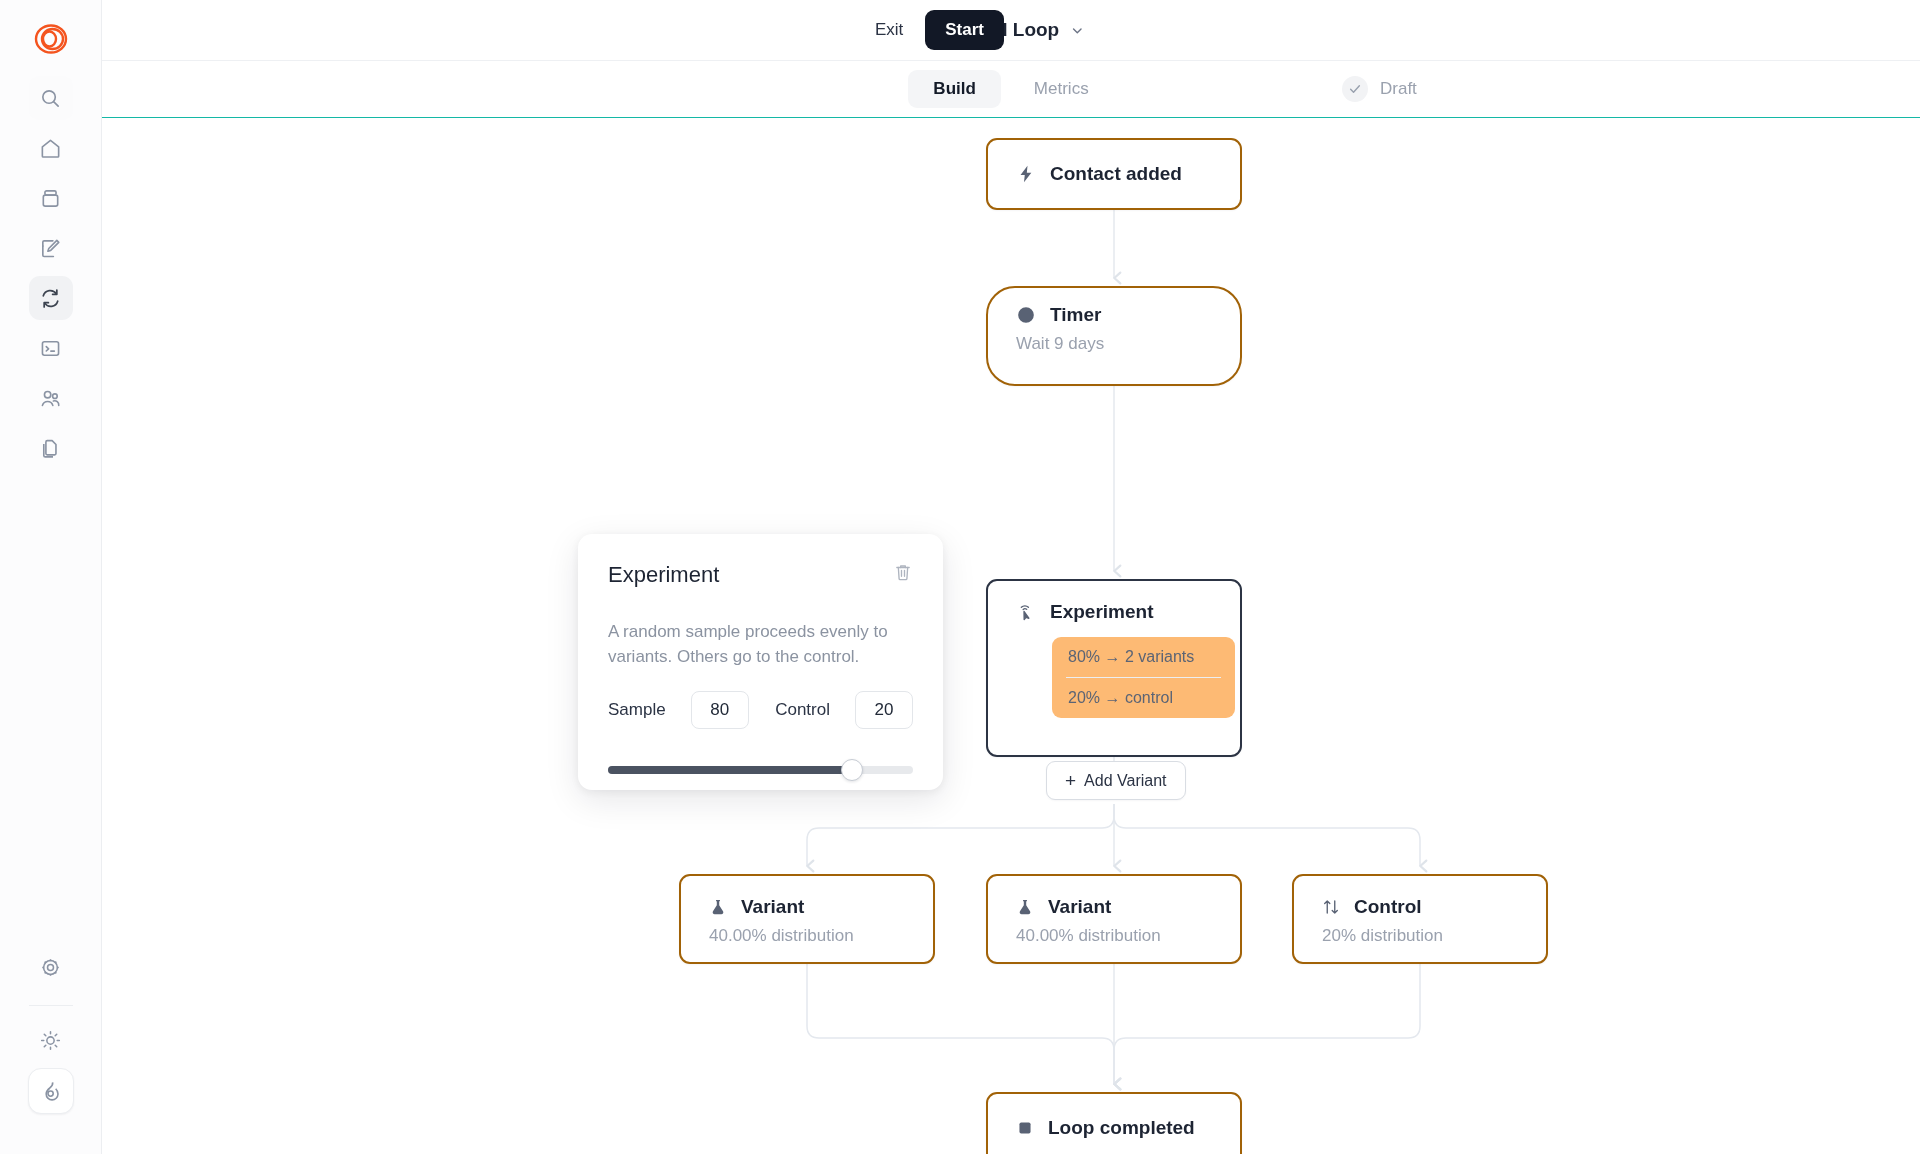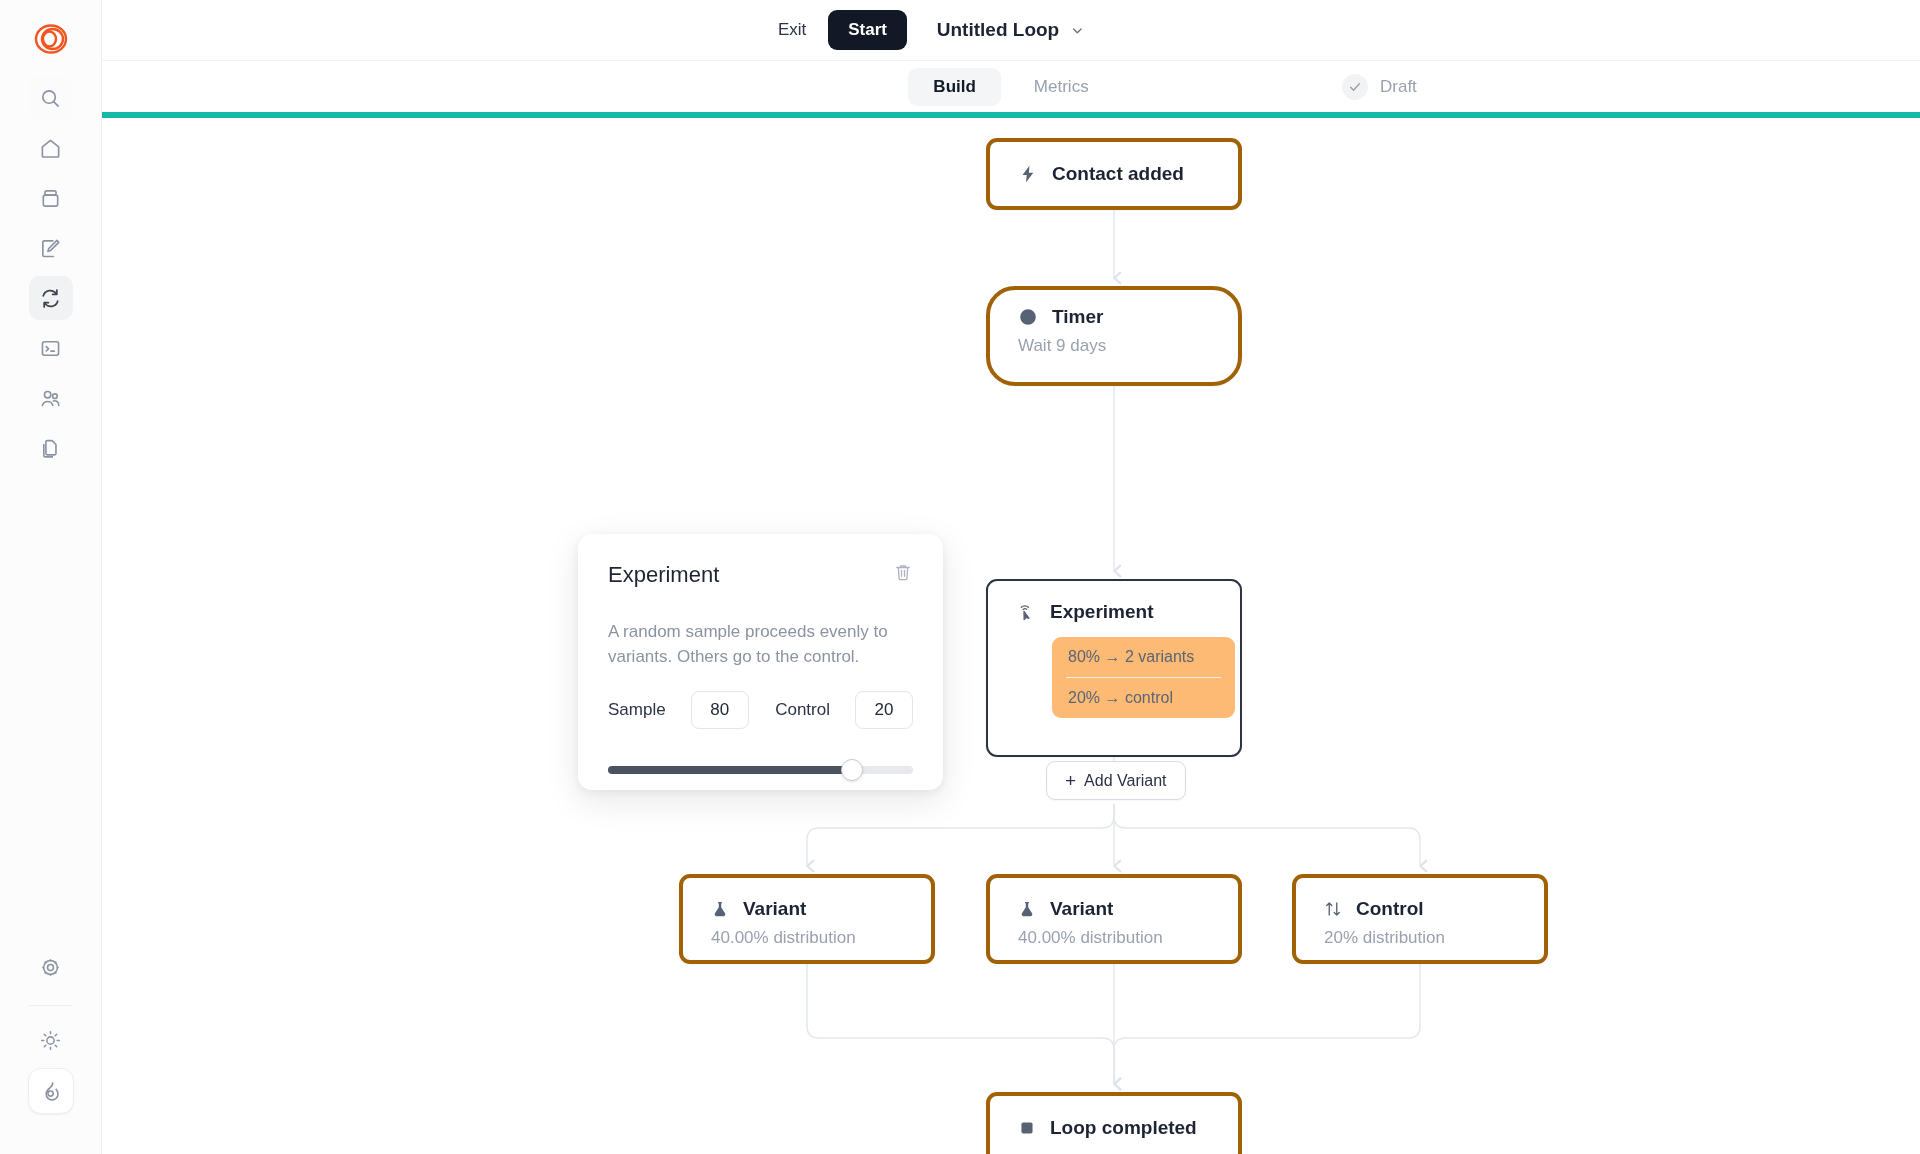--- a/index.html
+++ b/index.html
@@ -75,21 +75,21 @@
   .start-btn {
     background: #121826; color: #ffffff;
     font-size: 17px; font-weight: 700;
     border: none; border-radius: 9px;
     padding: 10px 20px; cursor: pointer;
     font-family: inherit;
     text-align: right;
   }
 
   .tabbar {
-    height: 57px; border-bottom: 6px solid #14b8a6;
+    height: 57px; border-bottom: 1px solid #14b8a6;
     position: relative; display: flex; align-items: center; justify-content: center;
   }
   .tabs { display: flex; align-items: center; gap: 8px; }
   .tab {
     font-size: 17px; padding: 9px 25px; border-radius: 9px;
     cursor: pointer; font-family: inherit; border: none; background: none;
     color: #9aa1ae; font-weight: 400;
   }
   .tab.active { background: #f4f5f7; color: #131a28; font-weight: 700; }
   .status {
@@ -102,21 +102,21 @@
   }
   .status-label { font-size: 17px; color: #9aa1ae; }
 
   
   .canvas { position: absolute; inset: 118px 0 0 0; overflow: hidden; }
   .edges { position: absolute; left: 0; top: 0; width: 1818px; height: 1036px; }
 
   .node {
     position: absolute;
     background: #ffffff;
-    border: 4px solid #a16207;
+    border: 2px solid #a16207;
     border-radius: 11px;
     box-shadow: 0 1px 2px rgba(16,24,40,.04);
   }
   .node-row { display: flex; align-items: center; gap: 14px; }
   .node-icon { color: #596274; display: flex; align-items: center; }
   .node-title { font-size: 19px; font-weight: 700; color: #1d2433; }
   .node-sub { font-size: 17px; color: #9aa1ae; margin-top: 8px; }
 
   #node-contact { left: 884px; top: 20px; width: 256px; height: 72px; padding: 0 28px; display: flex; align-items: center; }
   #node-timer { left: 884px; top: 168px; width: 256px; height: 100px; padding: 16px 28px; border-radius: 29px; }
@@ -288,21 +288,21 @@
 
   <div class="main">
 
     <div class="topbar">
       <div class="loop-title">
         <span>Untitled Loop</span>
         <svg class="chev" width="15" height="15" viewBox="0 0 24 24" fill="none" stroke="currentColor" stroke-width="2.2" stroke-linecap="round" stroke-linejoin="round">
           <polyline points="6,9.5 12,15.5 18,9.5"></polyline>
         </svg>
       </div>
-      <div class="topbar-right" style="right:1013px;margin-left:35px;">
+      <div class="topbar-right" style="right:916px;margin-left:35px;">
         <button class="exit-btn">Exit</button>
         <button class="start-btn">Start</button>
       </div>
     </div>
 
     <div class="tabbar">
       <div class="tabs">
         <button class="tab active">Build</button>
         <button class="tab">Metrics</button>
       </div>

